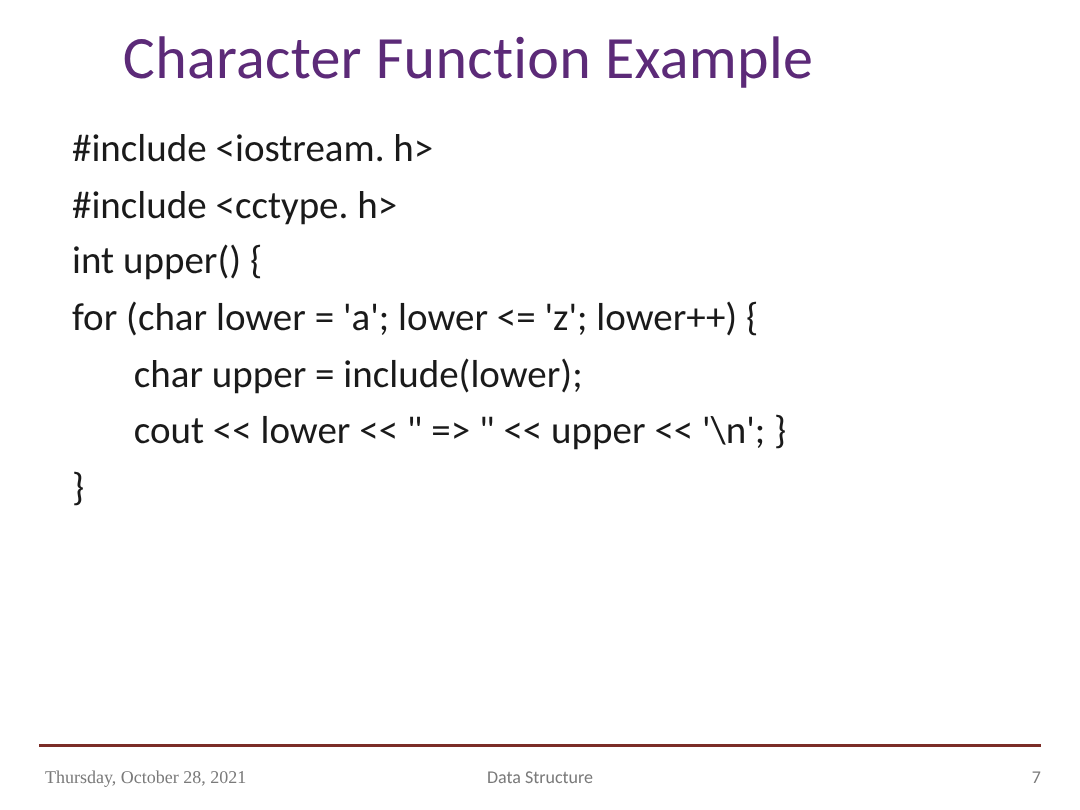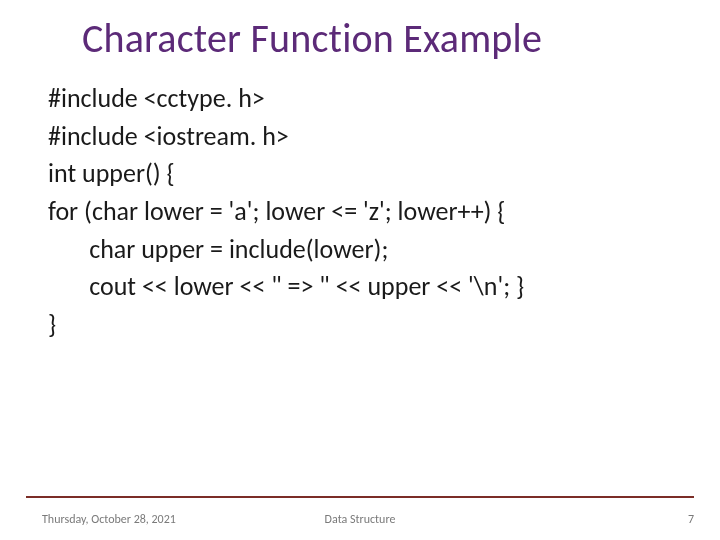--- a/index.html
+++ b/index.html
@@ -53,34 +53,34 @@
   }
   .footer {
     position: absolute;
     left: 26px;
     right: 26px;
     bottom: 14px;
     height: 22px;
     font-size: 12px;
     color: #7a7a7a;
   }
-  .footer .date { position: absolute; left: 16px; bottom: 0; }
+  .footer .date { position: absolute; left: 4px; bottom: 0; font-family: Liberation Serif, serif; }
   .footer .center { position: absolute; left: 0; right: 0; bottom: 0; text-align: center; }
   .footer .page { position: absolute; right: 0; bottom: 0; }
 </style>
 </head>
 <body>
 
 <div class="slide">
 
   <div class="title">Character Function Example</div>
 
   <div class="body">
+    <span class="line">#include &lt;iostream. h&gt;</span>
     <span class="line">#include &lt;cctype. h&gt;</span>
-    <span class="line">#include &lt;iostream. h&gt;</span>
     <span class="line">int upper() {</span>
     <span class="line">for (char lower = 'a'; lower &lt;= 'z'; lower++) {</span>
     <span class="line">       char upper = include(lower);</span>
     <span class="line">       cout &lt;&lt; lower &lt;&lt; " =&gt; " &lt;&lt; upper &lt;&lt; '\n'; }</span>
     <span class="line">}</span>
   </div>
 
   <div class="footer-rule"></div>
 
   <div class="footer">

